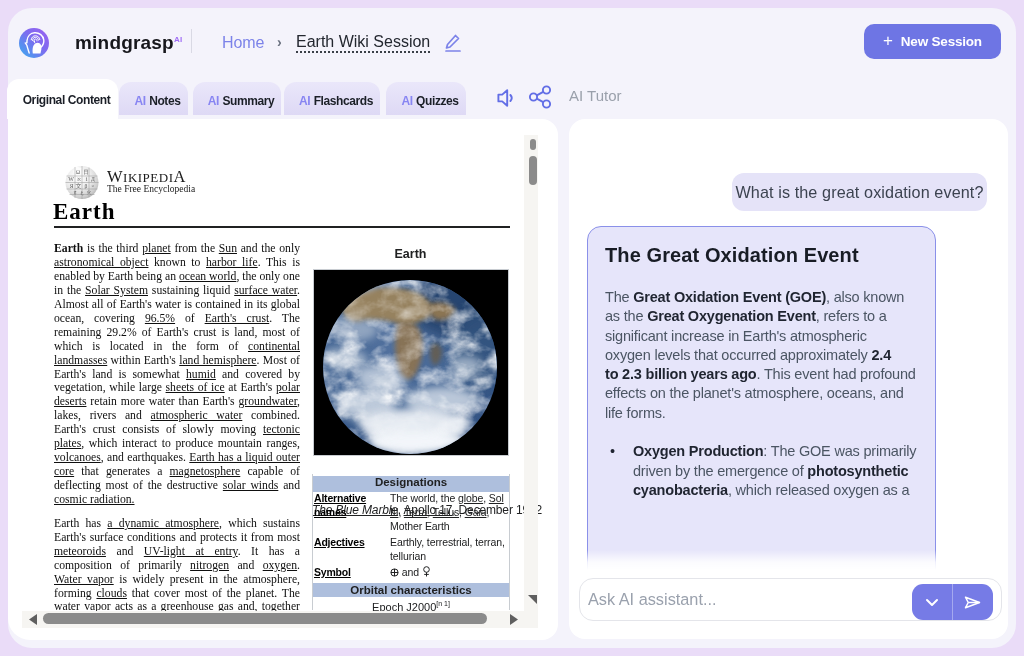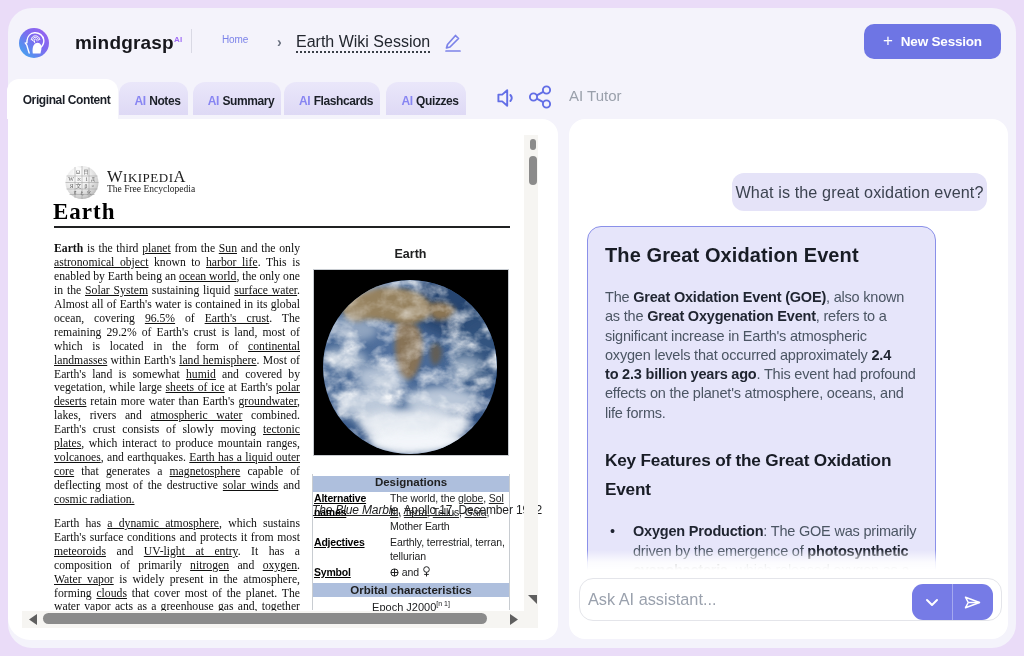--- a/index.html
+++ b/index.html
@@ -7,21 +7,21 @@
   body { background:#eadcf8; font-family:"Liberation Sans",sans-serif; position:relative; }
   .abs { position:absolute; }
   .main { left:8px; top:8px; width:1008px; height:640px; background:#f4f3fb; border-radius:24px; }
 
   
   .logo-circle { left:19px; top:28px; width:30px; height:30px; border-radius:50%;
     background:linear-gradient(225deg,#9d5ff0 0%,#7d6cf0 45%,#38aeef 100%); }
   .brand { left:51px; top:32px; font-size:19px; font-weight:bold; color:#17171c; letter-spacing:0.2px;margin-left:24px; }
   .brand sup { color:#a06df5; font-size:8px; font-weight:bold; }
   .hdr-div { left:191px; top:29px; width:1px; height:24px; background:#d9d9e4; }
-  .bc-home { left:222px; top:34px; font-size:10px; letter-spacing:-0.1px; color:#7c83e9; }
+  .bc-home { left:222px; top:34px; font-size:16px; letter-spacing:-0.1px; color:#7c83e9; }
   .bc-sep { left:277px; top:34px; font-size:14px; color:#6b7280; font-weight:bold; }
   .bc-title { left:296px; top:33px; font-size:16px; color:#23272f; border-bottom:2px dotted #3a3f47; padding-bottom:0px;}
   .new-session { left:864px; top:24px; width:137px; height:35px; background:#6e75e4; border-radius:10px;
      color:#fff; font-size:13.5px; letter-spacing:-0.2px; font-weight:bold; display:flex; align-items:center; justify-content:center; gap:8px;}
   .new-session .plus { font-size:17px; font-weight:normal; margin-top:-1px; }
 
   
   .tab { top:82px; height:33px; border-radius:12px 12px 0 0; font-size:12px; font-weight:bold; letter-spacing:-0.4px;
      display:flex; align-items:center; justify-content:center; color:#1b1f27; padding-top:4px;padding-left:8px; }
   .tab.inactive { background:linear-gradient(180deg,#eae7fa 0%,#ded9f5 100%); }
@@ -292,21 +292,20 @@
   <div class="abs msg-clip">
     <div class="ai-card">
       <h1>The Great Oxidation Event</h1>
       <p>The <b>Great Oxidation Event (GOE)</b>, also known<br>
       as the <b>Great Oxygenation Event</b>, refers to a<br>
       significant increase in Earth's atmospheric<br>
       oxygen levels that occurred approximately <b>2.4<br>
       to 2.3 billion years ago</b>. This event had profound<br>
       effects on the planet's atmosphere, oceans, and<br>
       life forms.</p>
-      <h2>Key Features of the Great Oxidation Event</h2>
       <div class="ai-bullet"><b>Oxygen Production</b>: The GOE was primarily<br>
       driven by the emergence of <b>photosynthetic</b><br>
       <b>cyanobacteria</b>, which released oxygen as a</div>
     </div>
     <div style="position:absolute; left:0; top:430px; width:420px; height:20px;
       background:linear-gradient(180deg, rgba(255,255,255,0) 0%, rgba(255,255,255,0.85) 60%, #ffffff 100%);"></div>
   </div>
 
   <div class="abs ask"></div>
   <div class="abs ask-ph">Ask AI assistant...</div>

